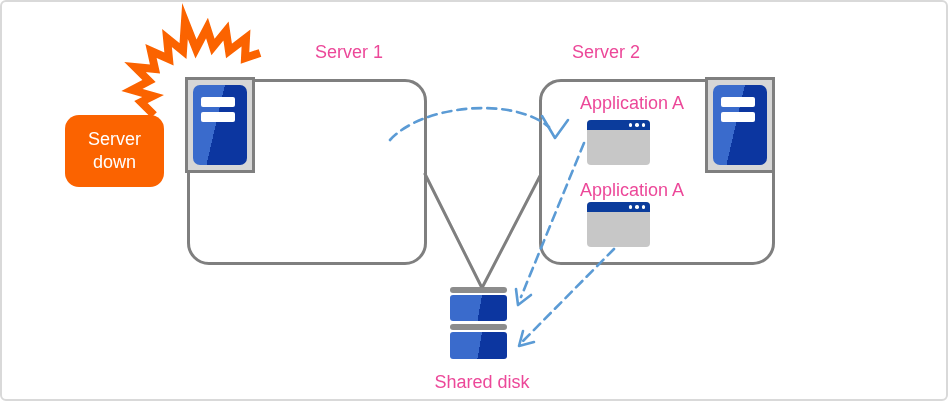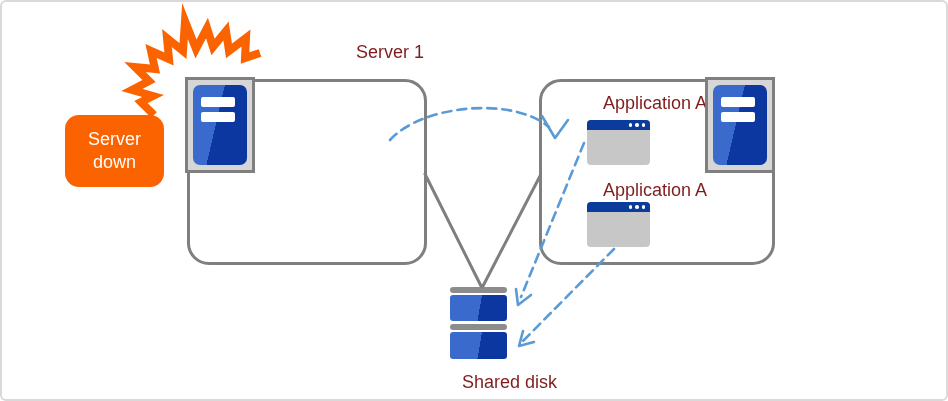--- a/index.html
+++ b/index.html
@@ -7,22 +7,22 @@
     position:relative;
     width:944px;height:397px;
     background:#ffffff;
     border:2px solid #d9d9d9;
     border-radius:6px;
     font-family:"Liberation Sans", sans-serif;
     overflow:hidden;
   }
   .lbl{
     position:absolute;
-    font-size:18px;color:#7f1d1d;
-    text-align:right;white-space:nowrap;
+    font-size:18px;color:#ec4899;
+    text-align:center;white-space:nowrap;
   }
   .box{
     position:absolute;
     background:#fff;
     border:3px solid #7f7f7f;
     border-radius:22px;
     box-sizing:border-box;
   }
   
   .srv-frame{
@@ -85,20 +85,21 @@
     position:absolute;left:0;top:0;
     z-index:5;pointer-events:none;
   }
 </style>
 </head>
 <body>
 
 <div class="canvas">
 
   <div class="lbl" style="left:272px;top:40px;width:150px;">Server 1</div>
+  <div class="lbl" style="left:529px;top:40px;width:150px;">Server 2</div>
 
   <div class="box" style="left:185px;top:77px;width:240px;height:186px;"></div>
   <div class="box" style="left:537px;top:77px;width:236px;height:186px;"></div>
 
   <div class="srv-frame" style="left:183px;top:75px;">
     <div class="srv-body">
       <div class="srv-slot s1"></div>
       <div class="srv-slot s2"></div>
     </div>
   </div>

